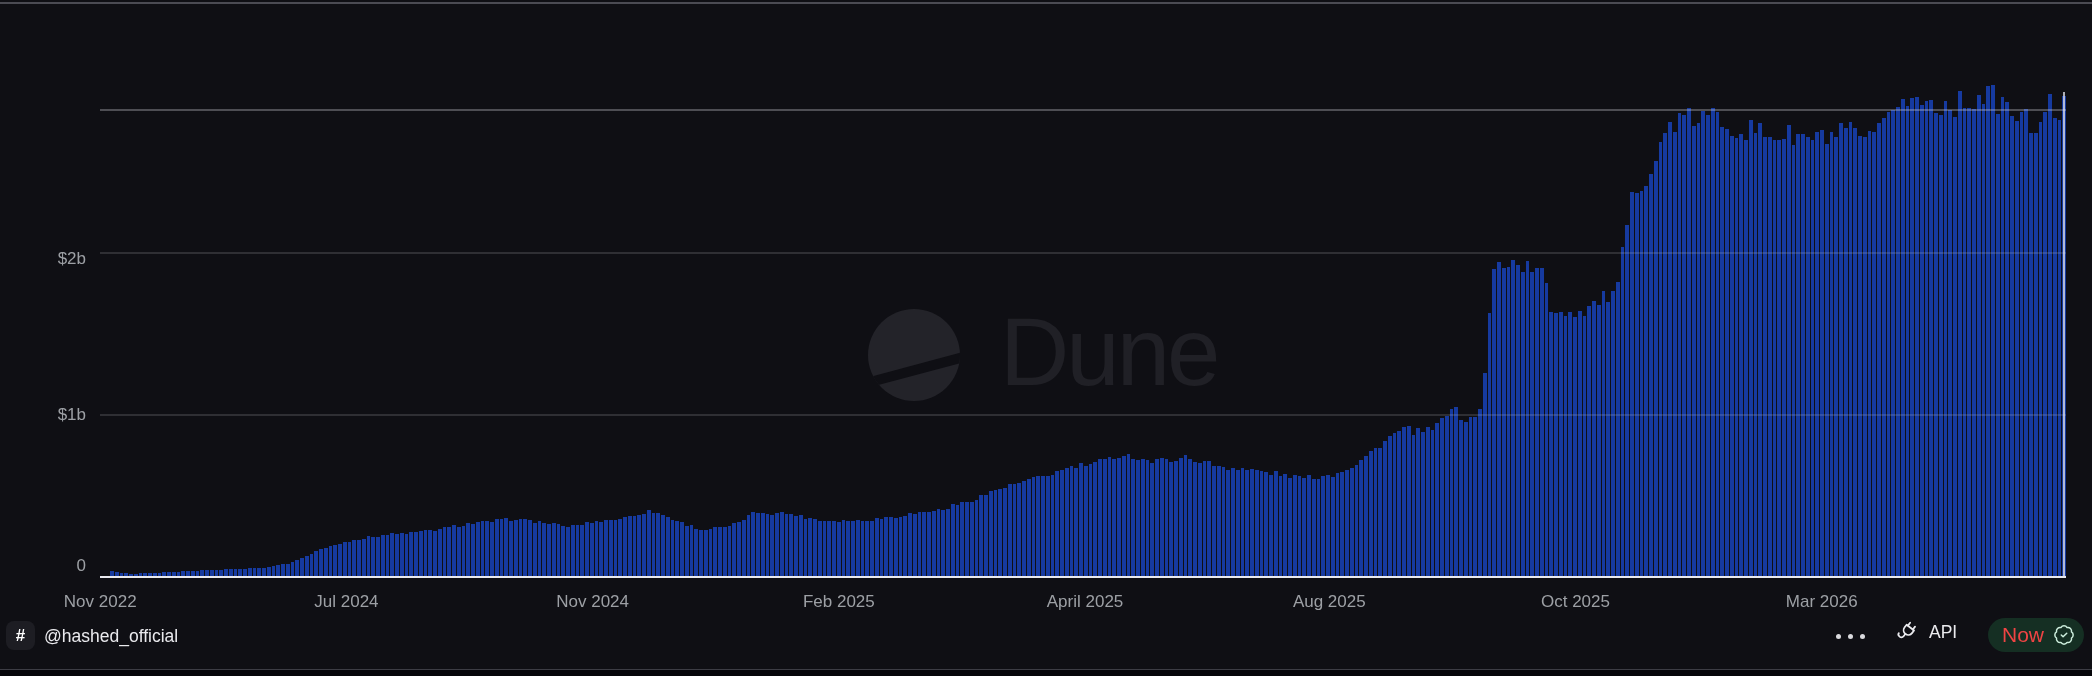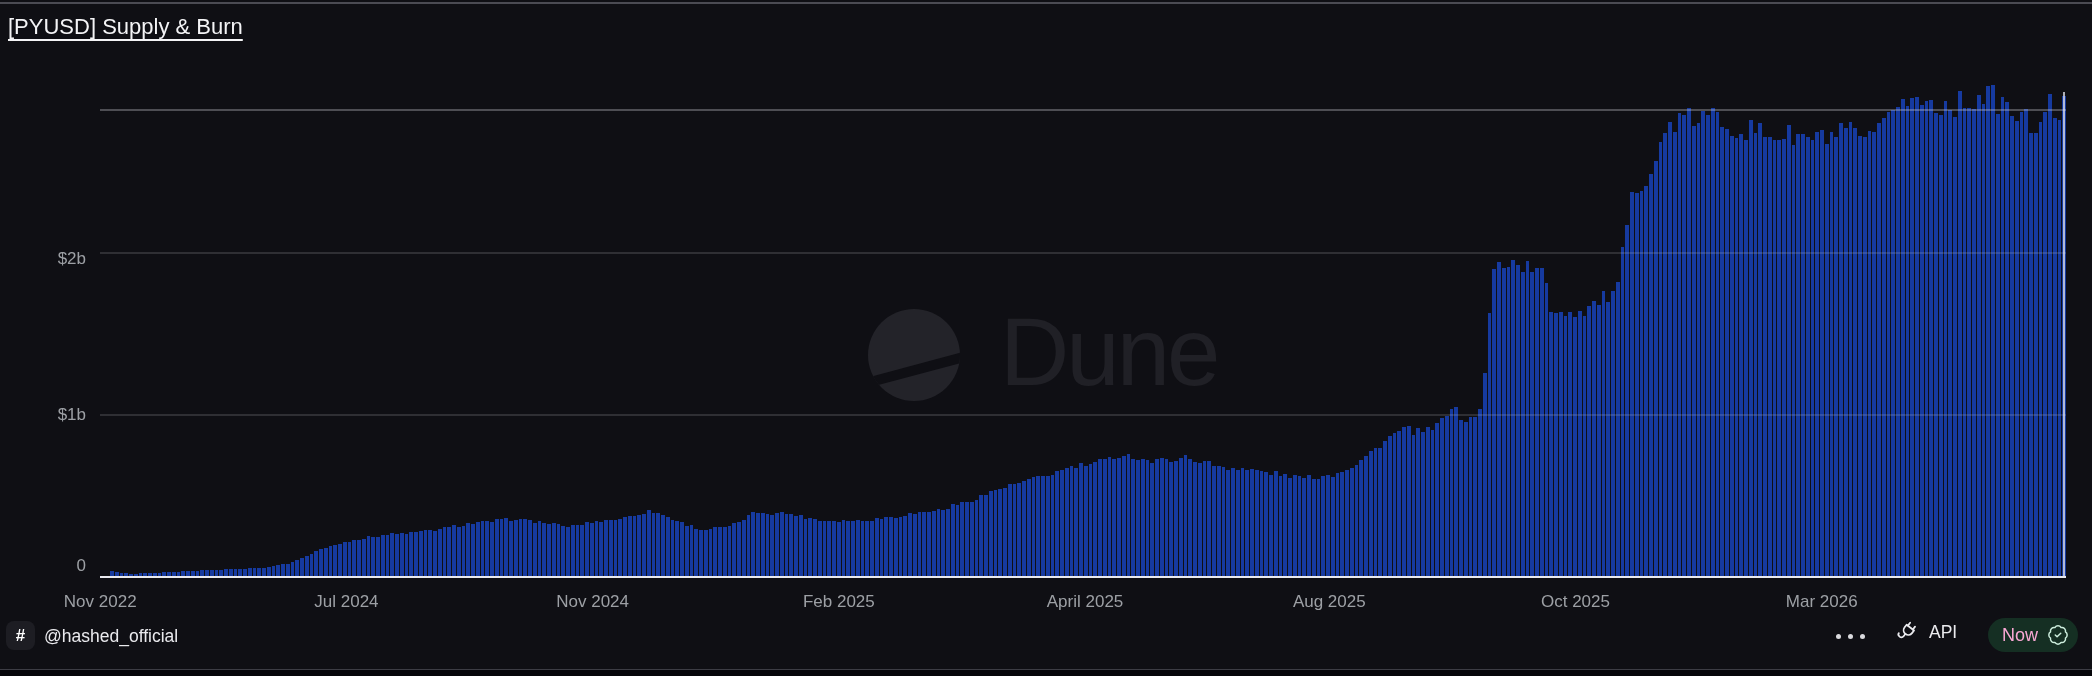--- a/index.html
+++ b/index.html
@@ -35,31 +35,30 @@
               align-items:center;justify-content:center;z-index:6;}
   .handle{position:absolute;left:44px;top:626px;font-size:17.5px;color:#eaeaee;z-index:6;}
   .dots{position:absolute;left:1836px;top:634px;display:flex;gap:7px;z-index:6;cursor:pointer;}
   .dot{width:5px;height:5px;border-radius:50%;background:#dadade;}
   .api{position:absolute;left:1894px;top:620px;display:flex;align-items:center;gap:10px;
        color:#eaeaee;font-size:17.5px;z-index:6;cursor:pointer;}
   .plug-rot{display:inline-flex;transform:rotate(38deg);}
   .now-pill{position:absolute;left:1988px;top:618px;height:34px;border-radius:17px;
             background:#152f23;display:flex;align-items:center;gap:9px;padding:0 9px 0 14px;
             z-index:6;cursor:pointer;}
-  .now-label{color:#f9a8d4;font-size:18px;}
+  .now-label{color:#ef4444;font-size:21px;}
   .bottom-line{position:absolute;top:669px;left:0;width:100%;height:1px;background:#3c3c44;}
   .bottom-gap{position:absolute;top:670px;left:0;width:100%;height:6px;background:#050509;}
 </style>
 </head>
 <body>
 
 <div class="card">
   <div class="top-line"></div>
 
-  <a class="title">[PYUSD] Supply &amp; Burn</a>
 
   <div class="plot">
     <div id="gridlines">
         <div class="gridline" style="top: 252px;"></div>
         <div class="gridline" style="top: 414px;"></div>
         <div class="gridline top" style="top: 109.44px;"></div>
       </div>
     <div id="bars" class="bars">
         <div class="bar" style="background: rgb(22, 58, 160); height: 5.67px;"></div>
         <div class="bar" style="background: rgb(22, 58, 160); height: 5.07876px;"></div>

